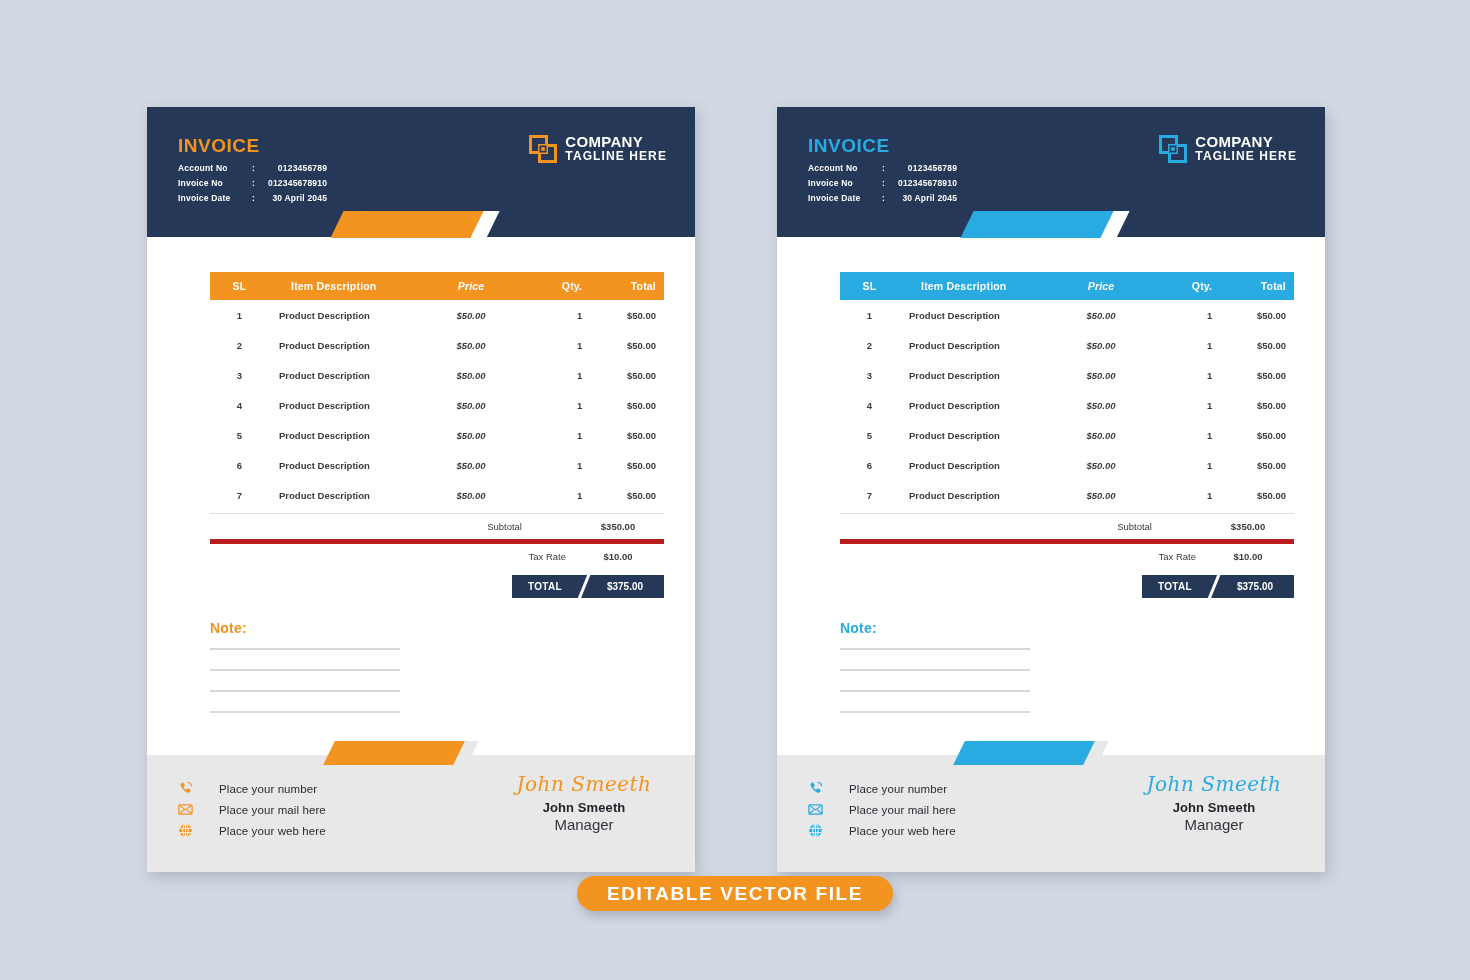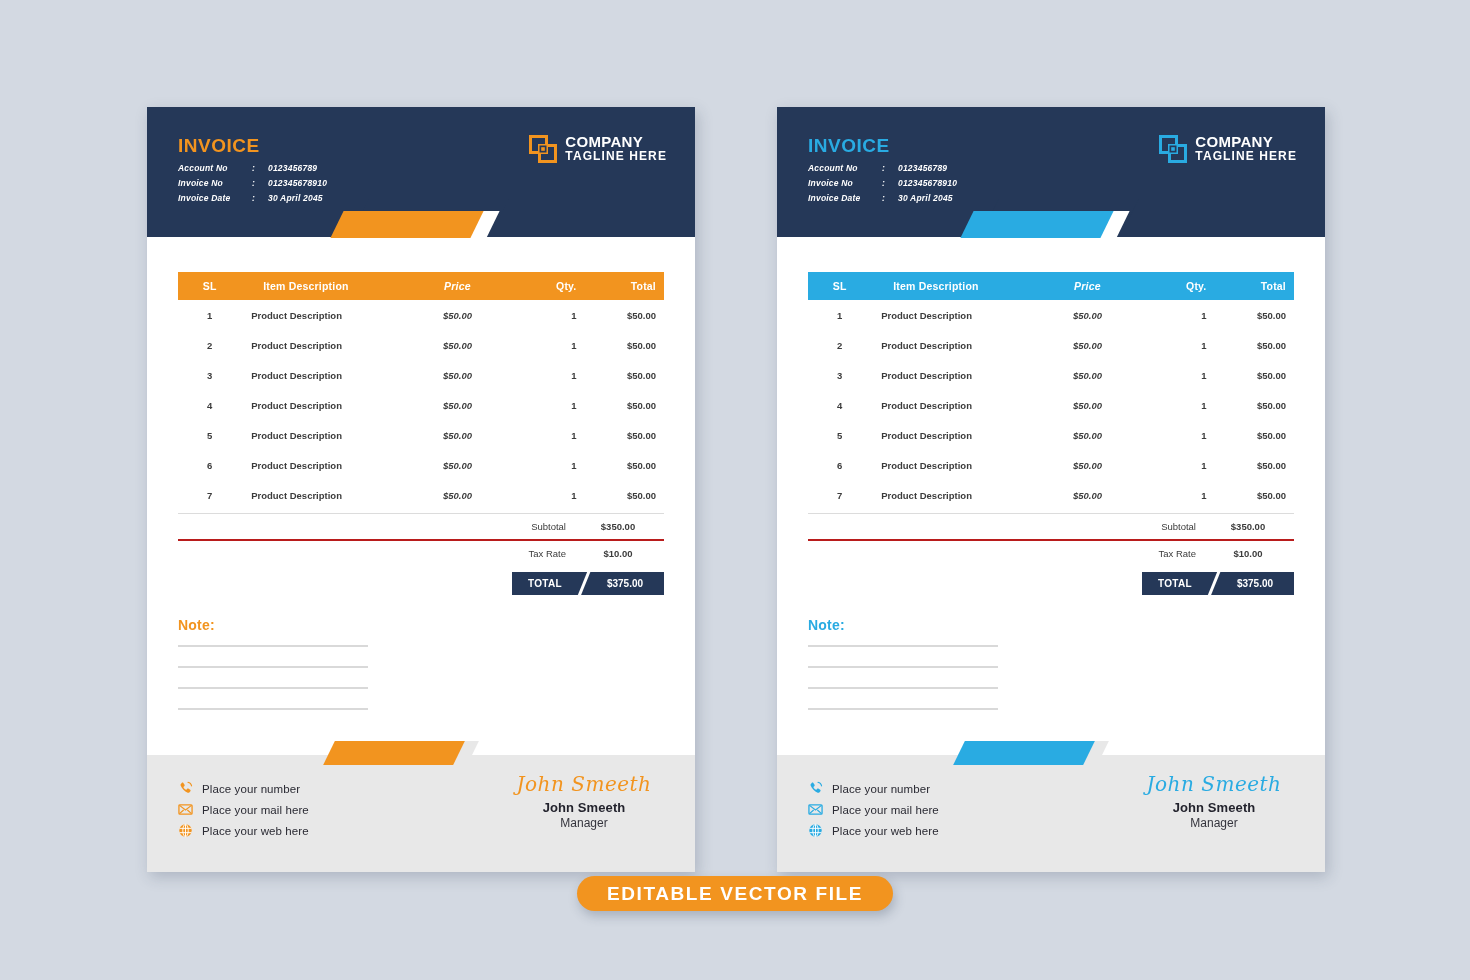--- a/index.html
+++ b/index.html
@@ -58,25 +58,24 @@
     top: 53px;
     font-size: 8.5px;
     color: #ffffff;
     border-collapse: collapse;
   }
   .meta-table td {
     padding: 2.5px 0;
     white-space: nowrap;
     font-weight: bold;
     letter-spacing: 0.2px;
-    font-style: italic;
   }
   .meta-label { width: 74px; }
   .meta-colon { width: 16px; }
-  .meta-value { font-weight: normal; letter-spacing: 0.45px; }
+  .meta-value { font-weight: normal; letter-spacing: 0.45px; text-align: right; }
 
   
   .brand {
     position: absolute;
     right: 28px;
     top: 27px;
     display: flex;
     align-items: center;
     gap: 8px;
   }
@@ -129,20 +128,21 @@
     width: 120px;
     height: 27px;
     background: #ffffff;
     transform: skewX(-26deg);
   }
 
   
   .inv-body {
     position: relative;
     padding: 0 31px;
+    margin-left: 32px;
   }
   .items {
     width: 100%;
     border-collapse: collapse;
     margin-top: 35px;
     table-layout: fixed;
   }
   .items thead th {
     color: #ffffff;
     font-size: 10.5px;
@@ -175,21 +175,21 @@
     border-top: 1px solid #dcdcdc;
   }
   .sum-row {
     display: flex;
     justify-content: flex-end;
     align-items: center;
     font-size: 9.5px;
     color: #3b3b3b;
     padding: 7px 0;
   }
-  .sum-row.ruled { border-bottom: 2px solid #b91c1c; }
+  .sum-row.ruled { border-bottom: 5px solid #b91c1c; gap: 44px; }
   .sum-label {
     width: 100px;
     text-align: right;
     padding-right: 14px;
   }
   .sum-value {
     width: 84px;
     text-align: center;
     padding-right: 8px;
     font-weight: bold;
@@ -296,21 +296,21 @@
   }
 
   .contact-list {
     position: absolute;
     left: 31px;
     top: 26px;
   }
   .contact-row {
     display: flex;
     align-items: center;
-    gap: 9px;
+    gap: 26px;
     margin-bottom: 6px;
   }
   .contact-icon { width: 15px; height: 15px; display: block; flex: 0 0 15px; }
   .contact-text {
     font-size: 11.5px;
     color: #2a2a33;
     letter-spacing: 0.1px;
   }
 
   .signature {
@@ -330,21 +330,21 @@
   .accent-orange .sig-script { color: #f2941f; }
   .accent-blue   .sig-script { color: #29abe2; }
   .sig-name {
     margin-top: 4px;
     font-size: 13px;
     font-weight: bold;
     color: #23232d;
     letter-spacing: 0.1px;
   }
   .sig-role {
-    font-size: 12px;
+    font-size: 15px;
     color: #34343d;
     margin-top: 1px;
   }
 
   
   .banner {
     position: absolute;
     left: 50%;
     transform: translateX(-50%);
     top: 876px;

